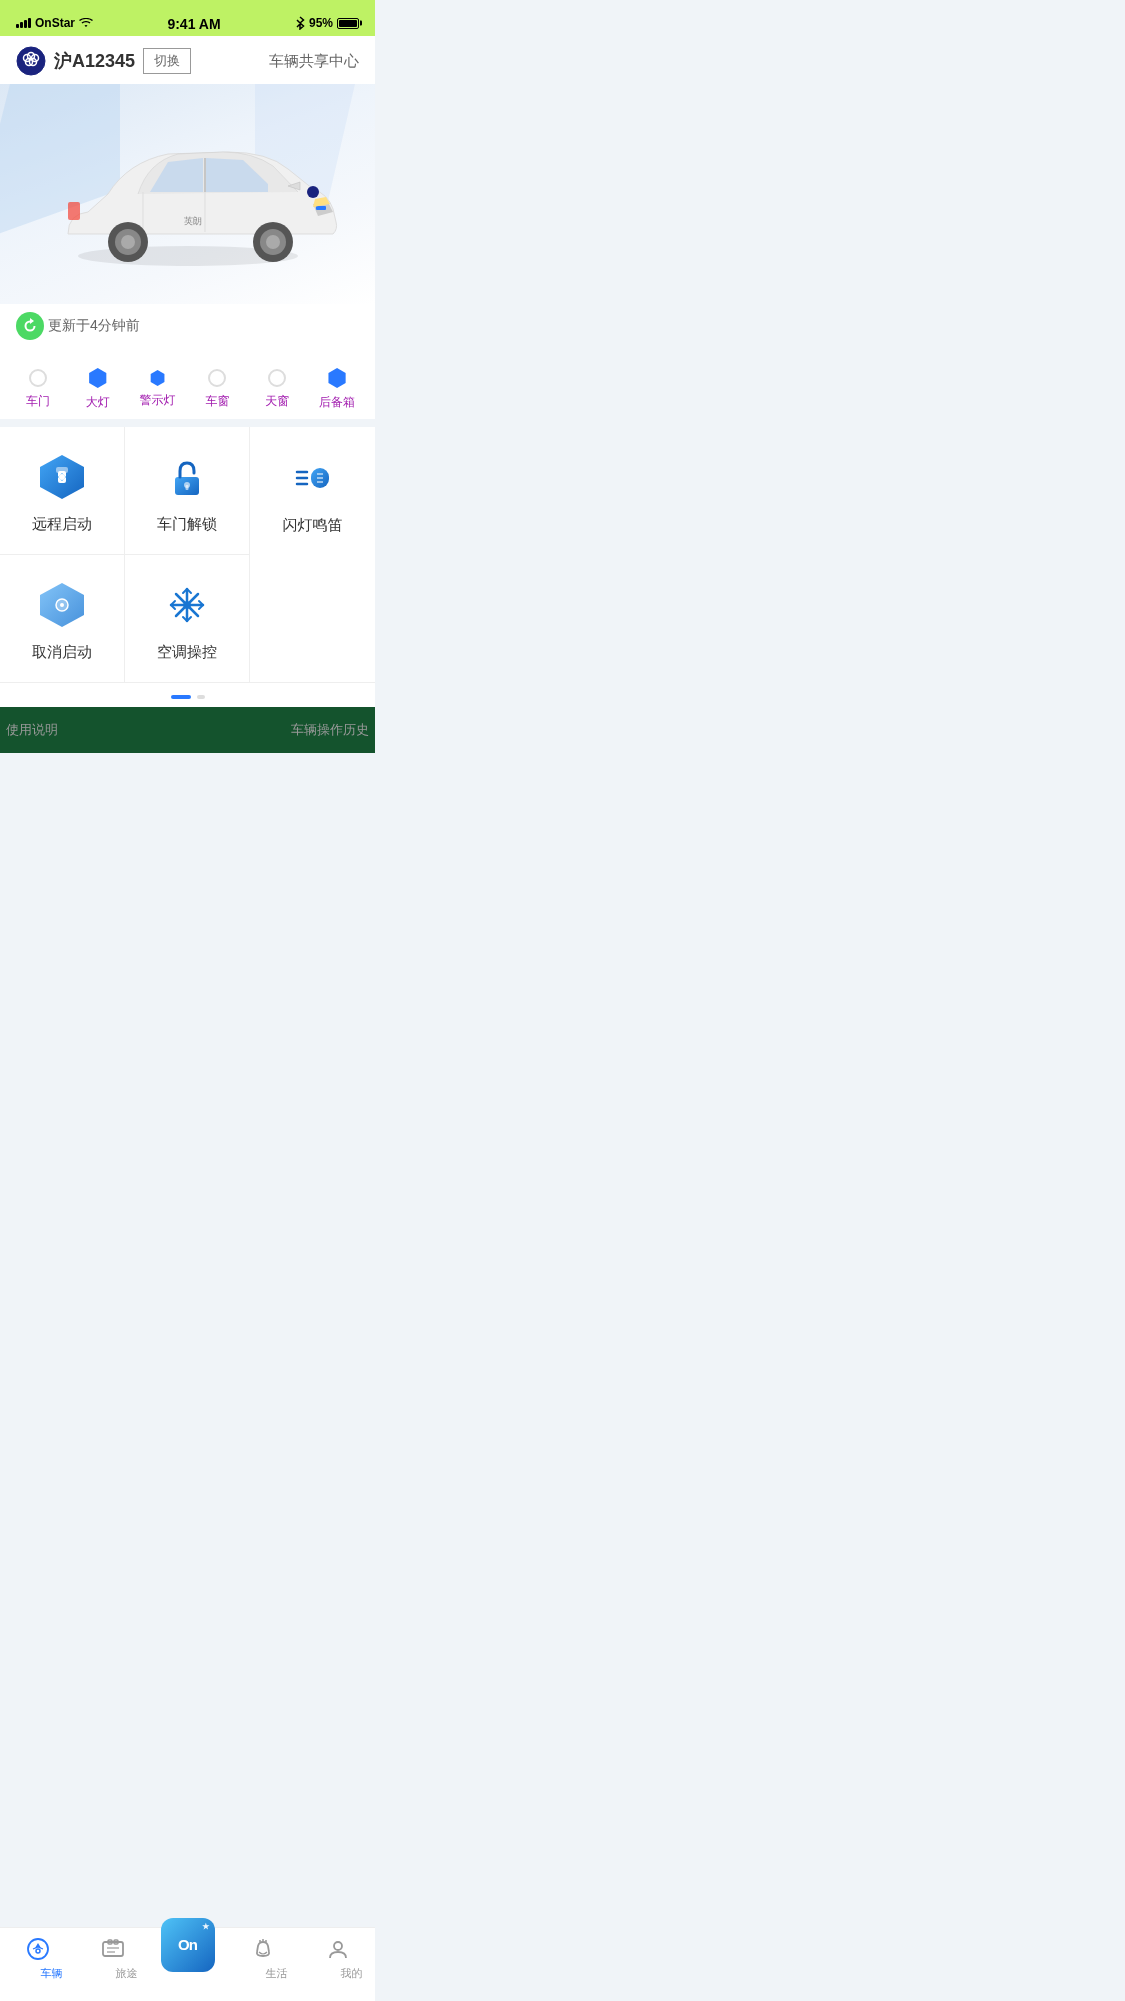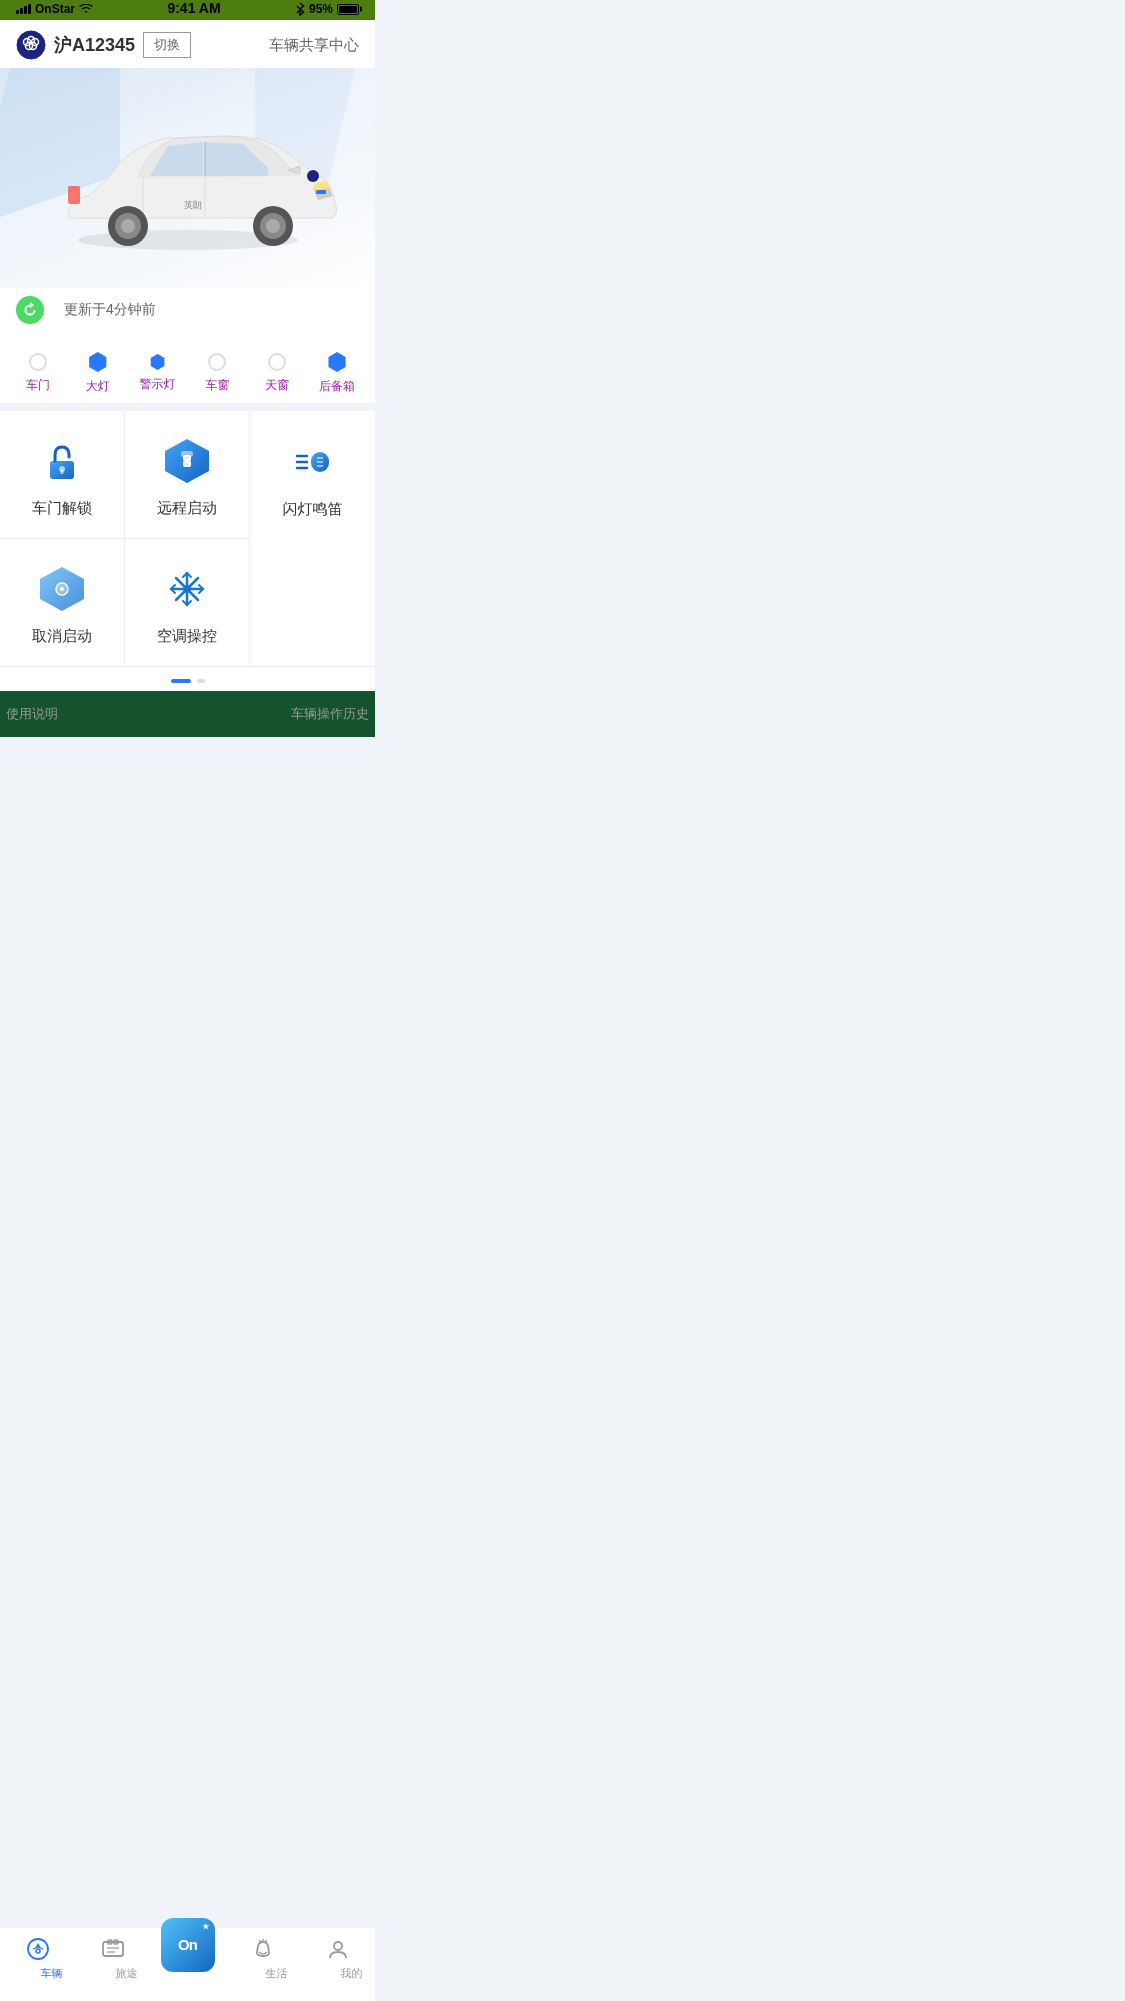--- a/index.html
+++ b/index.html
@@ -9,23 +9,23 @@
       min-height: 667px;
       font-family: -apple-system, 'PingFang SC', 'Helvetica Neue', sans-serif;
       background: #f0f4f8;
       overflow-x: hidden;
     }
 
     
     .status-bar {
       display: flex;
       justify-content: space-between;
-      align-items: flex-end;
-      padding: 0 16px 4px;
-      background: #4d7c0f;
+      align-items: flex-start;
+      padding: 16px 16px 4px;
+      background: #bef264;
       font-size: 12px;
       font-weight: 600;
     }
     .status-left { display: flex; align-items: center; gap: 4px; }
     .status-center { font-size: 14px; font-weight: 600; }
     .status-right { display: flex; align-items: center; gap: 4px; }
     .signal-bars { display: flex; align-items: flex-end; gap: 1px; }
     .signal-bars span { background: #000; border-radius: 1px; }
     .signal-bars span:nth-child(1) { width: 3px; height: 4px; }
     .signal-bars span:nth-child(2) { width: 3px; height: 6px; }
@@ -111,21 +111,21 @@
     
     .car-svg {
       width: 100%;
       height: 100%;
     }
 
     
     .update-status {
       display: flex;
       align-items: center;
-      gap: 20px;
+      gap: 4px;
       padding: 8px 16px 12px;
       background: white;
     }
     .refresh-icon {
       width: 28px; height: 28px;
       background: #4cd964;
       border-radius: 50%;
       display: flex; align-items: center; justify-content: center;
       color: white; font-size: 14px;
     }
@@ -404,41 +404,20 @@
 
     <div class="status-item">
       <div class="status-dot active-hex"></div>
       <span class="status-label">后备箱</span>
     </div>
   </div>
 
   <div class="divider"></div>
 
   <div class="control-grid">
-
-    <div class="control-cell">
-      <div class="control-icon">
-        <svg width="52" height="52" viewBox="0 0 52 52">
-          <defs>
-            <linearGradient id="g2" x1="0%" y1="0%" x2="100%" y2="100%">
-              <stop offset="0%" stop-color="#42a5f5"></stop>
-              <stop offset="100%" stop-color="#1565c0"></stop>
-            </linearGradient>
-          </defs>
-
-          <rect x="14" y="26" width="24" height="18" rx="3" fill="url(#g2)"></rect>
-
-          <path d="M19 26 L19 20 Q19 12 26 12 Q33 12 33 20 L33 22" stroke="#1565c0" stroke-width="3" fill="none" stroke-linecap="round"></path>
-
-          <circle cx="26" cy="34" r="3" fill="rgba(255,255,255,0.6)"></circle>
-          <rect x="24.5" y="34" width="3" height="5" rx="1" fill="rgba(255,255,255,0.6)"></rect>
-        </svg>
-      </div>
-      <span class="control-label">车门解锁</span>
-    </div>
 
     <div class="control-cell">
       <div class="control-icon">
         <svg width="52" height="52" viewBox="0 0 52 52">
           <defs>
             <linearGradient id="g1" x1="0%" y1="0%" x2="100%" y2="100%">
               <stop offset="0%" stop-color="#42a5f5"></stop>
               <stop offset="100%" stop-color="#1565c0"></stop>
             </linearGradient>
           </defs>
@@ -449,20 +428,41 @@
           <circle cx="26" cy="26" r="3" fill="white"></circle>
         </svg>
       </div>
       <span class="control-label">远程启动</span>
     </div>
 
     <div class="control-cell">
       <div class="control-icon">
         <svg width="52" height="52" viewBox="0 0 52 52">
           <defs>
+            <linearGradient id="g2" x1="0%" y1="0%" x2="100%" y2="100%">
+              <stop offset="0%" stop-color="#42a5f5"></stop>
+              <stop offset="100%" stop-color="#1565c0"></stop>
+            </linearGradient>
+          </defs>
+
+          <rect x="14" y="26" width="24" height="18" rx="3" fill="url(#g2)"></rect>
+
+          <path d="M19 26 L19 20 Q19 12 26 12 Q33 12 33 20 L33 22" stroke="#1565c0" stroke-width="3" fill="none" stroke-linecap="round"></path>
+
+          <circle cx="26" cy="34" r="3" fill="rgba(255,255,255,0.6)"></circle>
+          <rect x="24.5" y="34" width="3" height="5" rx="1" fill="rgba(255,255,255,0.6)"></rect>
+        </svg>
+      </div>
+      <span class="control-label">车门解锁</span>
+    </div>
+
+    <div class="control-cell">
+      <div class="control-icon">
+        <svg width="52" height="52" viewBox="0 0 52 52">
+          <defs>
             <linearGradient id="g3" x1="0%" y1="0%" x2="100%" y2="100%">
               <stop offset="0%" stop-color="#42a5f5"></stop>
               <stop offset="100%" stop-color="#1565c0"></stop>
             </linearGradient>
           </defs>
 
           <line x1="10" y1="20" x2="20" y2="20" stroke="#1565c0" stroke-width="2.5" stroke-linecap="round"></line>
           <line x1="10" y1="26" x2="20" y2="26" stroke="#1565c0" stroke-width="2.5" stroke-linecap="round"></line>
           <line x1="10" y1="32" x2="20" y2="32" stroke="#1565c0" stroke-width="2.5" stroke-linecap="round"></line>
 

